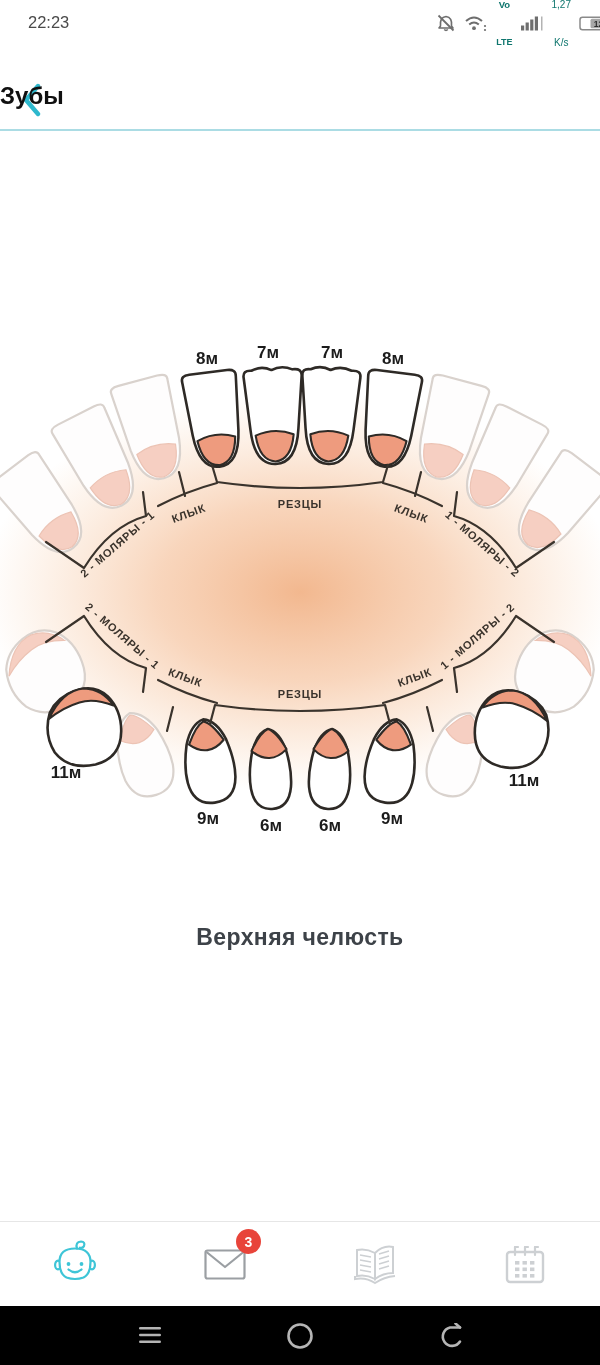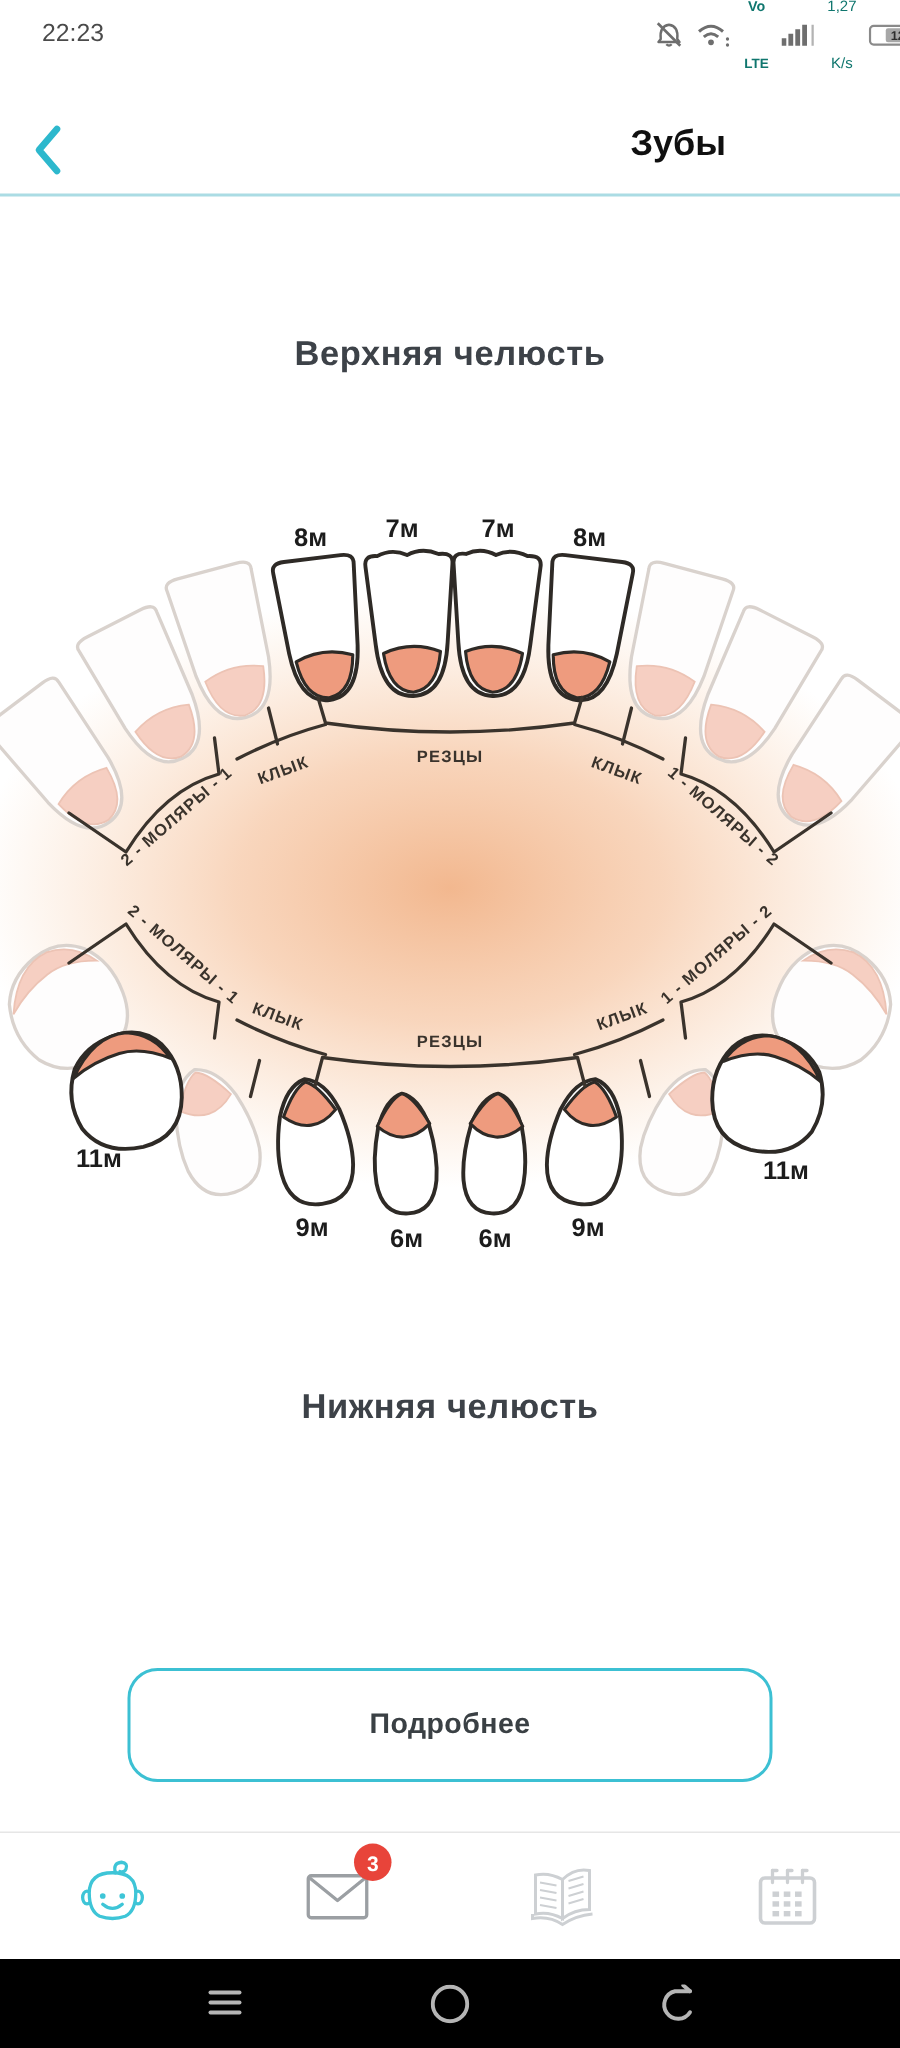--- a/index.html
+++ b/index.html
@@ -10,21 +10,21 @@
   .statusbar .time{position:absolute;left:28px;top:13px;font-size:16.5px;color:#4a4a4a;}
   .sicons{position:absolute;right:30px;top:10px;display:flex;align-items:center;gap:8px;height:26px;}
   .stack{display:flex;flex-direction:column;align-items:center;line-height:9px;color:#0f766e;}
   .stack .s1{font-size:9.5px;font-weight:700;}
   .stack .s2{font-size:9px;font-weight:700;margin-top:29px;}
   .stack.spd .s1{font-weight:400;font-size:10px;}
   .stack.spd .s2{font-weight:400;font-size:10px;}
   
   .header{position:absolute;top:70px;left:0;width:600px;height:60px;}
   .back-btn{position:absolute;left:22px;top:13px;cursor:pointer;}
-  .page-title{position:absolute;left:0;top:12px;width:484px;text-align:right;
+  .page-title{position:absolute;left:0;top:12px;width:484px;text-align:left;
     font-size:24px;font-weight:700;color:#101010;margin:0;}
   .header-rule{position:absolute;top:129px;left:0;width:600px;height:2px;background:#abdce4;}
   
   .jaw-title{position:absolute;left:0;width:600px;text-align:center;font-size:23px;
     font-weight:600;color:#3d4248;letter-spacing:.4px;}
   .jaw-title.upper{top:222px;}
   .jaw-title.lower{top:924px;}
   
   .diagram{position:absolute;top:330px;left:0;}
   .tooth{fill:#ffffff;stroke:#2e2a26;stroke-width:2.6;stroke-linejoin:round;}
@@ -95,22 +95,21 @@
   </div>
 
   <div class="header">
     <svg class="back-btn" width="20" height="34" viewBox="0 0 20 34">
       <polyline points="16,3 4,17 16,31" fill="none" stroke="#2db8cd" stroke-width="4.4" stroke-linecap="round" stroke-linejoin="round"></polyline>
     </svg>
     <h1 class="page-title">Зубы</h1>
   </div>
   <div class="header-rule"></div>
 
-  <div class="jaw-title upper">Верхняя челюсть</div>
-  <div class="jaw-title lower">Нижняя челюсть</div>
+  <div class="jaw-title lower">Верхняя челюсть</div>
 
   <svg class="diagram" width="600" height="530" viewBox="0 0 600 530">
     <defs>
       <radialGradient id="glow" cx="50%" cy="50%" r="50%">
         <stop offset="0%" stop-color="#f0ab7b" stop-opacity="0.85"></stop>
         <stop offset="45%" stop-color="#f4ba90" stop-opacity="0.6"></stop>
         <stop offset="100%" stop-color="#f7c89f" stop-opacity="0"></stop>
       </radialGradient>
       <path id="t-inc-lat" d="M -27,-41 Q -28,-48 -19,-48 L 19,-48 Q 28,-48 27,-41 L 23,13 Q 20,47 0,47 Q -20,47 -23,13 Z"></path>
       <path id="t-inc-cen" d="M -29,-39 Q -30,-47 -21,-46 Q -11,-51 -1,-46 Q 9,-51 20,-46 Q 30,-47 29,-39 L 24,13 Q 21,48 0,48 Q -21,48 -24,13 Z"></path>
@@ -254,21 +253,20 @@
     <text class="month" x="332" y="28">7м</text>
     <text class="month" x="393" y="34">8м</text>
     <text class="month" x="66" y="448">11м</text>
     <text class="month" x="208" y="494">9м</text>
     <text class="month" x="271" y="501">6м</text>
     <text class="month" x="330" y="501">6м</text>
     <text class="month" x="392" y="494">9м</text>
     <text class="month" x="524" y="456">11м</text>
   </svg>
 
-  <button class="details-btn">Подробнее</button>
 
   <div class="bottomnav">
     <div class="nav-item">
       <svg width="50" height="52" viewBox="-25 -29 50 52">
         <ellipse cx="-17" cy="-3" rx="2.9" ry="4.3" fill="none" stroke="#3ec5d7" stroke-width="2.2"></ellipse>
         <ellipse cx="17" cy="-3" rx="2.9" ry="4.3" fill="none" stroke="#3ec5d7" stroke-width="2.2"></ellipse>
         <path d="M -15.5,-6 Q -15.5,-19.5 0,-19.5 Q 15.5,-19.5 15.5,-6 Q 15.5,6 8.5,9.5 Q 0,12.5 -8.5,9.5 Q -15.5,6 -15.5,-6 Z" fill="#fff" stroke="#3ec5d7" stroke-width="2.2"></path>
         <path d="M 2,-19.5 Q 0,-26 6,-26.5 Q 10.5,-26 9,-22 Q 8,-19.5 5,-20.3" fill="none" stroke="#3ec5d7" stroke-width="2.2" stroke-linecap="round"></path>
         <circle cx="-6.5" cy="-4" r="1.9" fill="#3ec5d7"></circle>
         <circle cx="6.5" cy="-4" r="1.9" fill="#3ec5d7"></circle>

